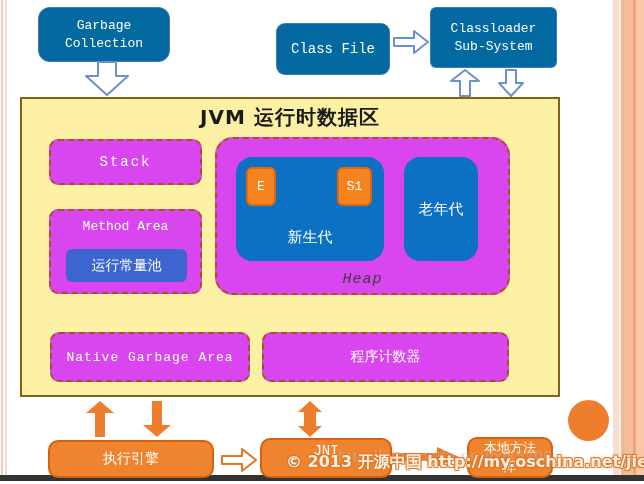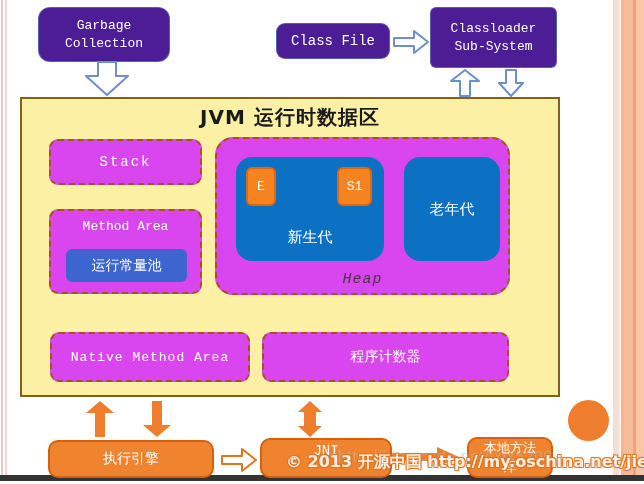--- a/index.html
+++ b/index.html
@@ -14,40 +14,40 @@
     background:linear-gradient(90deg,#ffffff 0 1px,#efc6c1 1px 3px,#ffffff 3px 5px,#f5d8d4 5px 7px,#ffffff 7px 9px);
   }
   .right-stripes {
     position:absolute; right:0; top:0; width:34px; height:476px;
     background:linear-gradient(90deg,#ffffff 0 3px,#f6ddd1 3px 9px,#fdf3ec 9px 11px,#f2b593 11px 14px,#f6bb98 14px 23px,#eba47c 23px 26px,#f9c6a6 26px 34px);
   }
   .bottom-line { position:absolute; left:0; top:475px; width:644px; height:6px; background:#333333; }
 
   
   .bluebox {
-    position:absolute; background:#4c1d95; border:1px solid rgba(95,130,195,.65);
+    position:absolute; background:#0369a1; border:1px solid rgba(95,130,195,.65);
     border-radius:12px; color:#ffffff; display:flex; align-items:center; justify-content:center;
     text-align:center; font-family:"Liberation Mono", monospace; font-size:13px; line-height:1.35;
   }
   .graybox {
     position:absolute; background:#d946ef; border:2px dashed #a4531c; border-radius:9px;
     color:#ffffff; display:flex; align-items:center; justify-content:center; text-align:center;
     font-family:"Liberation Mono", monospace; font-size:14px;
   }
   .orangebox {
     position:absolute; background:#f0842e; border:2px solid #d4610e; border-radius:10px;
     color:#ffffff; display:flex; align-items:center; justify-content:center; text-align:center;
     font-size:14px;
   }
   .arrow { position:absolute; }
   .arrow svg { display:block; }
 
   
   .gc-box   { left:38px;  top:7px;  width:132px; height:55px; padding:0 10px; }
-  .cf-box   { left:276px; top:23px; width:114px; height:36px; font-size:14px; border-radius:9px; }
+  .cf-box   { left:276px; top:23px; width:114px; height:52px; font-size:14px; border-radius:9px; }
   .cl-box   { left:430px; top:7px;  width:127px; height:61px; padding:0 8px; border-radius:6px; }
   .gc-down-arrow { left:85px;  top:61px; }
   .cf-right-arrow{ left:393px; top:29px; }
   .cl-up-arrow   { left:450px; top:69px; }
   .cl-down-arrow { left:498px; top:69px; }
 
   
   .panel {
     position:absolute; left:20px; top:97px; width:540px; height:300px;
     background:#fbf0a3; border:2px solid #83611c;
@@ -63,21 +63,21 @@
     position:absolute; left:15px; top:38px; width:121px; height:33px;
     background:#3c65d0; border-radius:6px; color:#ffffff; display:flex; align-items:center;
     justify-content:center; font-size:14px; font-family:"DejaVu Sans", sans-serif;text-align:center;
   }
   .heap-box { left:193px; top:38px; width:295px; height:158px; border-radius:18px; }
   .young-box {
     position:absolute; left:19px; top:18px; width:148px; height:104px;
     background:#0d71c3; border-radius:16px; color:#ffffff;
   }
   .old-box {
-    position:absolute; left:187px; top:18px; width:96px; height:104px;
+    position:absolute; left:187px; top:18px; width:74px; height:104px;
     background:#0d71c3; border-radius:16px; color:#ffffff;
     display:flex; align-items:center; justify-content:center; font-size:15px;
   }
   .survivor {
     position:absolute; top:10px; height:39px; background:#f5831f; border:2px solid #e2660c;
     border-radius:6px; color:#ffffff; display:flex; align-items:center; justify-content:center;
     font-family:"Liberation Mono", monospace; font-size:13px;
   }
   .eden-box { left:10px;  width:30px; }
   .s0-box   { left:55px;  width:36px; }
@@ -185,21 +185,21 @@
         </div>
         <div class="young-label cjk">新生代</div>
       </div>
       <div class="old-box cjk">
         <span>老年代</span>
       </div>
       <div class="heap-label">Heap</div>
     </div>
 
     <div class="graybox native-box">
-      <span>Native Method Area</span>
+      <span>Native Garbage Area</span>
     </div>
     <div class="graybox counter-box">
       <span>程序计数器</span>
     </div>
   </div>
 
   <div class="arrow ee-up-arrow">
     <svg width="30" height="38" viewBox="0 0 30 38">
       <polygon points="10,37 20,37 20,13 29,13 15,1 1,13 10,13" fill="#ee7d2d"></polygon>
     </svg>

